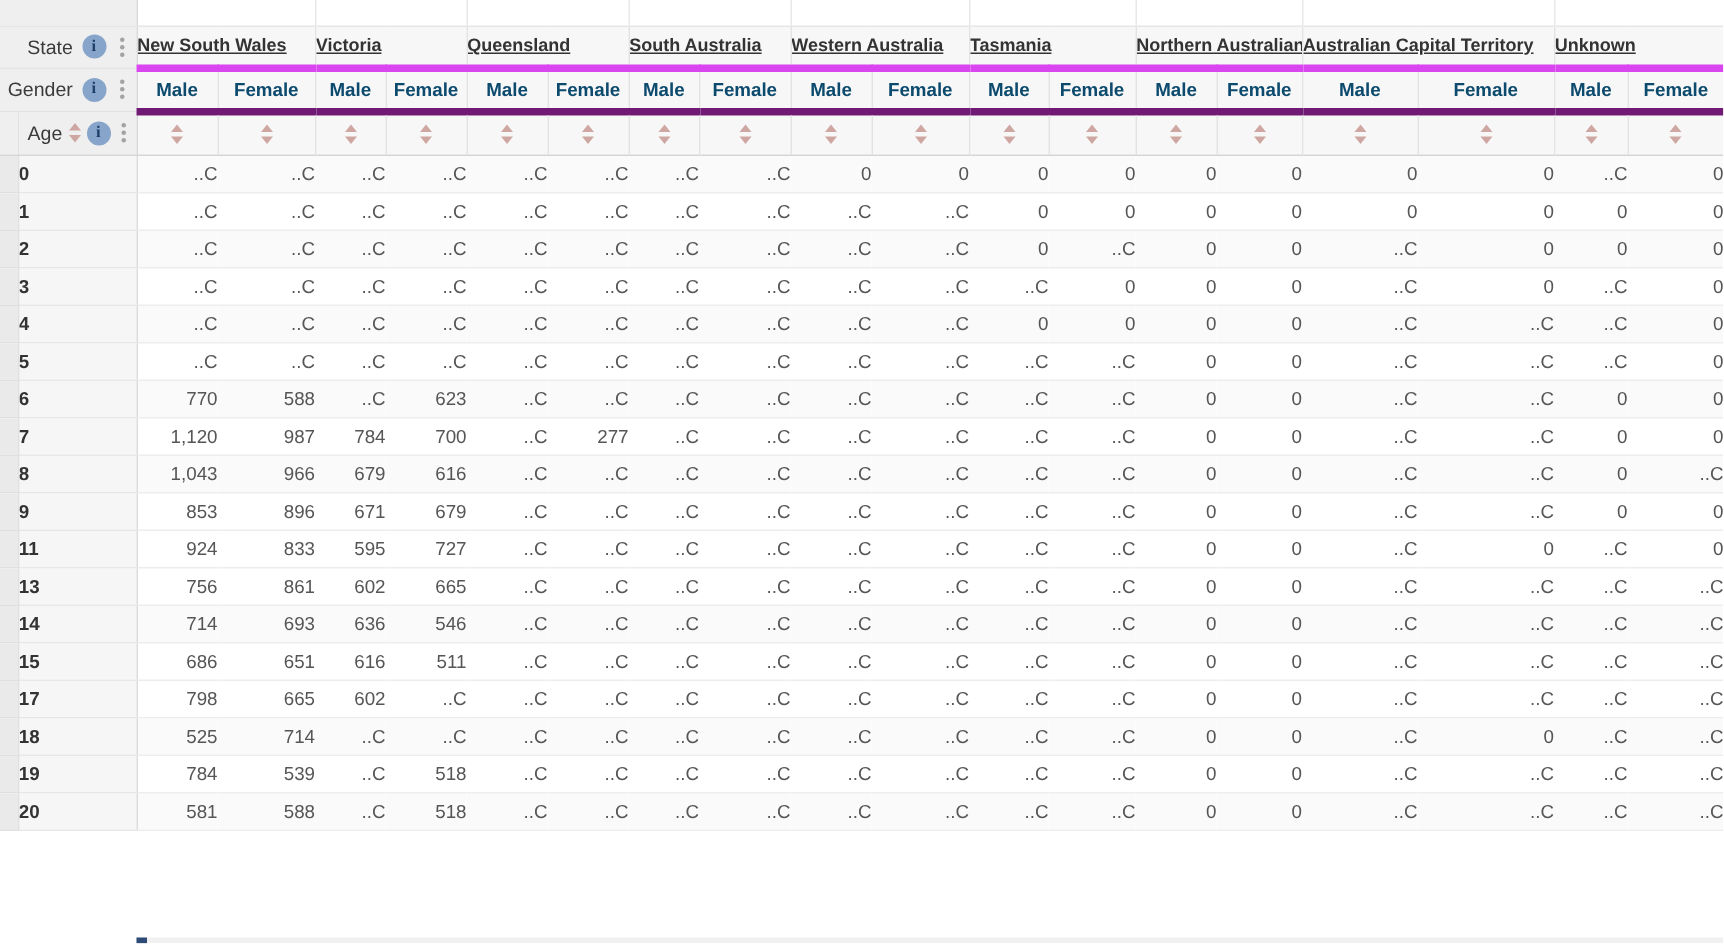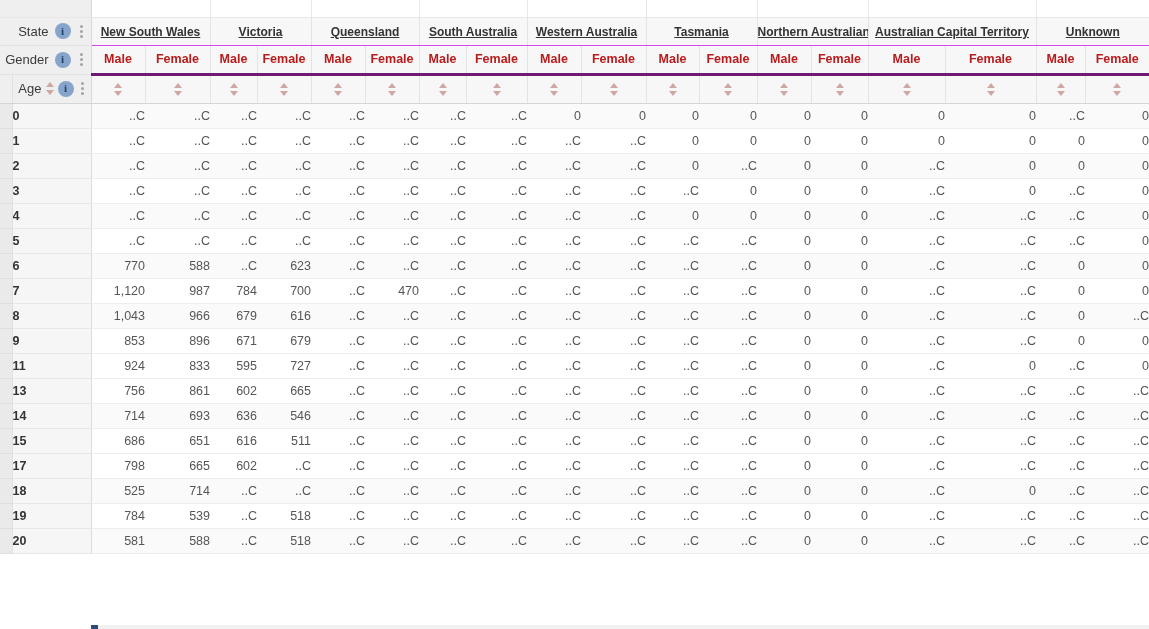--- a/index.html
+++ b/index.html
@@ -17,25 +17,25 @@
   tr.r-gender  { height:29px; }
   tr.r-age     { height:29px; }
 
   .sp-left  { background:#efefef; border-right:1px solid #d9d9d9; border-bottom:1px solid #e6e6e6; }
   .sp-cell  { background:#ffffff; border-left:1px solid #e8e8e8; border-bottom:1px solid #e6e6e6; }
 
   .lh { background:#efefef; border-right:1px solid #d9d9d9; border-bottom:1px solid #e2e2e2; }
   .lh-in { display:flex; align-items:center; justify-content:flex-end; gap:6px; padding-right:5px; }
   .lh-label { font-size:13px; color:#3a3a3a; }
 
-  .st-cell { background:#f7f7f7; border-left:1px solid #e3e3e3; border-bottom:1px solid #d946ef; text-align:center; }
+  .st-cell { background:#f7f7f7; border-left:1px solid #e3e3e3; border-bottom:5px solid #d946ef; }
   .state-link { font-size:12px; font-weight:bold; color:#333; text-decoration:underline; cursor:pointer; }
 
-  .gd-cell { background:#f7f7f7; border-left:1px solid #e3e3e3; border-bottom:3px solid #701a75;
-             text-align:center; font-size:12.5px; font-weight:bold; color:#b91c1c; }
+  .gd-cell { background:#f7f7f7; border-left:1px solid #e3e3e3; border-bottom:5px solid #701a75;
+             text-align:center; font-size:12.5px; font-weight:bold; color:#0c4a6e; }
 
   .so-cell { background:#f7f7f7; border-left:1px solid #e3e3e3; border-bottom:1px solid #d5d5d5; text-align:center; }
   .narrow-h { background:#efefef; border-right:1px solid #e0e0e0; border-bottom:1px solid #d5d5d5; }
   .age-h   { background:#efefef; border-right:1px solid #d9d9d9; border-bottom:1px solid #d5d5d5; }
 
   
   .sort { display:inline-flex; flex-direction:column; align-items:center; gap:3px; cursor:pointer; vertical-align:middle; }
   .sort i { display:block; width:0; height:0; border-left:4px solid transparent; border-right:4px solid transparent; }
   .sort i.up { border-bottom:5px solid #cfa7a2; }
   .sort i.dn { border-top:5px solid #cfa7a2; }
@@ -407,21 +407,21 @@
           <td class="c-val">0</td>
         </tr>
         <tr class="data-row odd">
           <td class="c-narrow"></td>
           <td class="c-age">7</td>
           <td class="c-val">1,120</td>
           <td class="c-val">987</td>
           <td class="c-val">784</td>
           <td class="c-val">700</td>
           <td class="c-val">..C</td>
-          <td class="c-val">470</td>
+          <td class="c-val">277</td>
           <td class="c-val">..C</td>
           <td class="c-val">..C</td>
           <td class="c-val">..C</td>
           <td class="c-val">..C</td>
           <td class="c-val">..C</td>
           <td class="c-val">..C</td>
           <td class="c-val">0</td>
           <td class="c-val">0</td>
           <td class="c-val">..C</td>
           <td class="c-val">..C</td>

